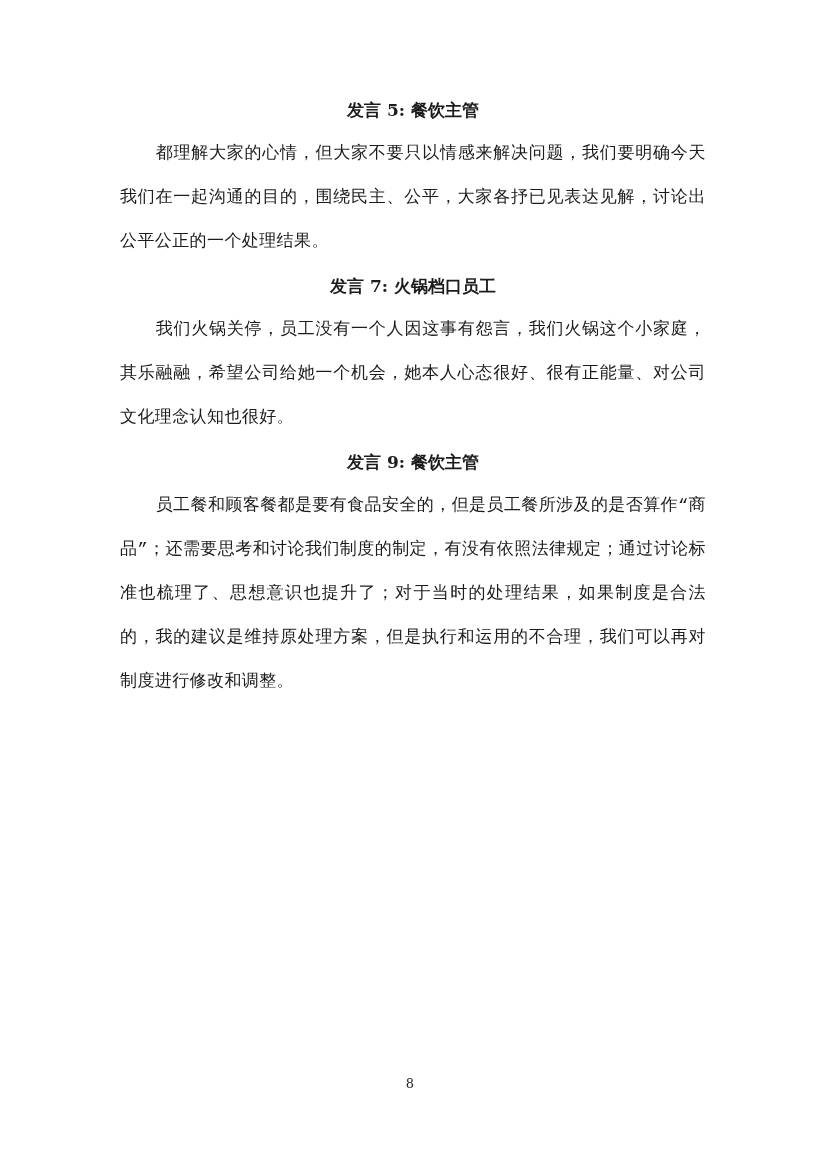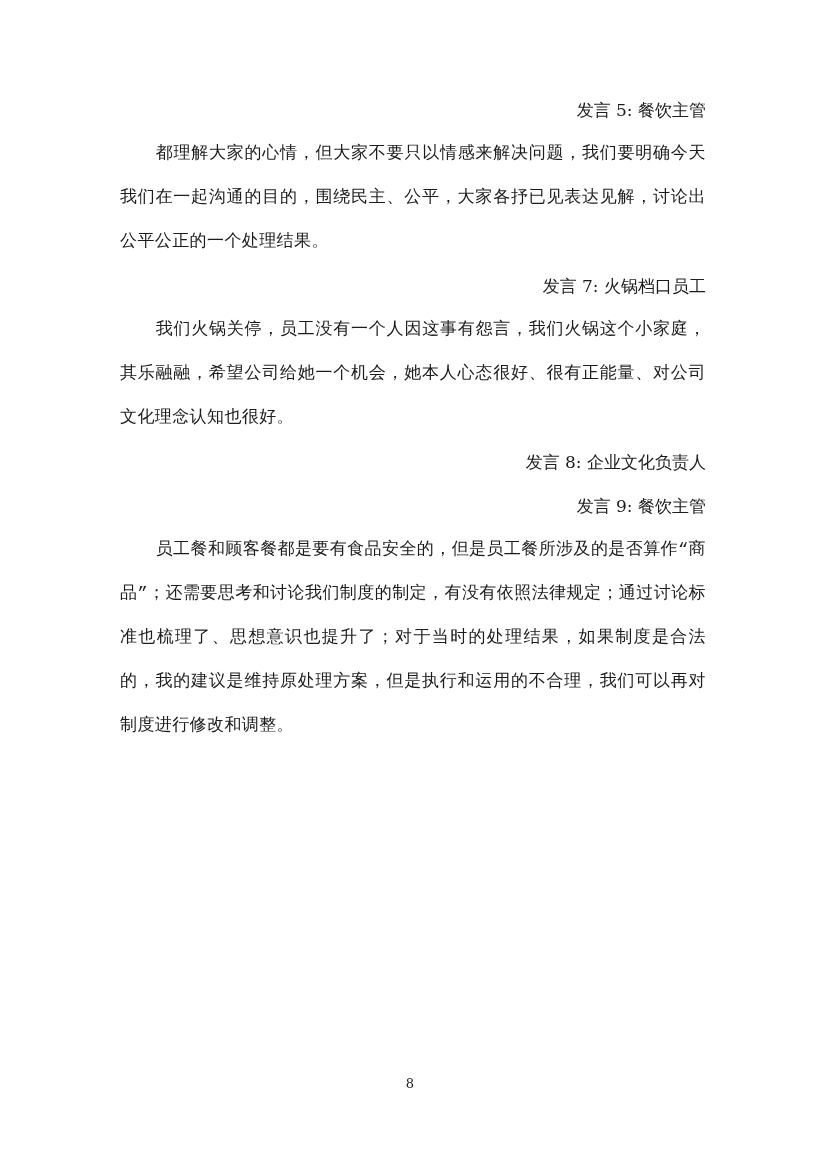--- a/index.html
+++ b/index.html
@@ -22,22 +22,22 @@
     top: 88px;
     width: 586px;
   }
   .speech-section {
     margin: 0;
   }
   .speech-heading {
     margin: 0;
     font-size: 17px;
     line-height: 44px;
-    font-weight: normal;
-    text-align: right;
+    font-weight: bold;
+    text-align: center;
     white-space: nowrap;
   }
   .speech-paragraph {
     margin: 0;
     font-size: 17px;
     line-height: 44px;
     text-align: justify;
     text-justify: inter-character;
     text-indent: 2.1em;
     letter-spacing: 0.4px;
@@ -64,21 +64,20 @@
     <p class="speech-paragraph">都理解大家的心情，但大家不要只以情感来解决问题，我们要明确今天我们在一起沟通的目的，围绕民主、公平，大家各抒已见表达见解，讨论出公平公正的一个处理结果。</p>
   </section>
 
 
   <section class="speech-section">
     <h2 class="speech-heading">发言 7: 火锅档口员工</h2>
     <p class="speech-paragraph">我们火锅关停，员工没有一个人因这事有怨言，我们火锅这个小家庭，其乐融融，希望公司给她一个机会，她本人心态很好、很有正能量、对公司文化理念认知也很好。</p>
   </section>
 
   <section class="speech-section">
-    <h2 class="speech-heading">发言 8: 企业文化负责人</h2>
   </section>
 
   <section class="speech-section">
     <h2 class="speech-heading">发言 9: 餐饮主管</h2>
     <p class="speech-paragraph">员工餐和顾客餐都是要有食品安全的，但是员工餐所涉及的是否算作“商品”；还需要思考和讨论我们制度的制定，有没有依照法律规定；通过讨论标准也梳理了、思想意识也提升了；对于当时的处理结果，如果制度是合法的，我的建议是维持原处理方案，但是执行和运用的不合理，我们可以再对制度进行修改和调整。</p>
   </section>
 </div>
   <div class="page-footer">8</div>
 </div>
 

